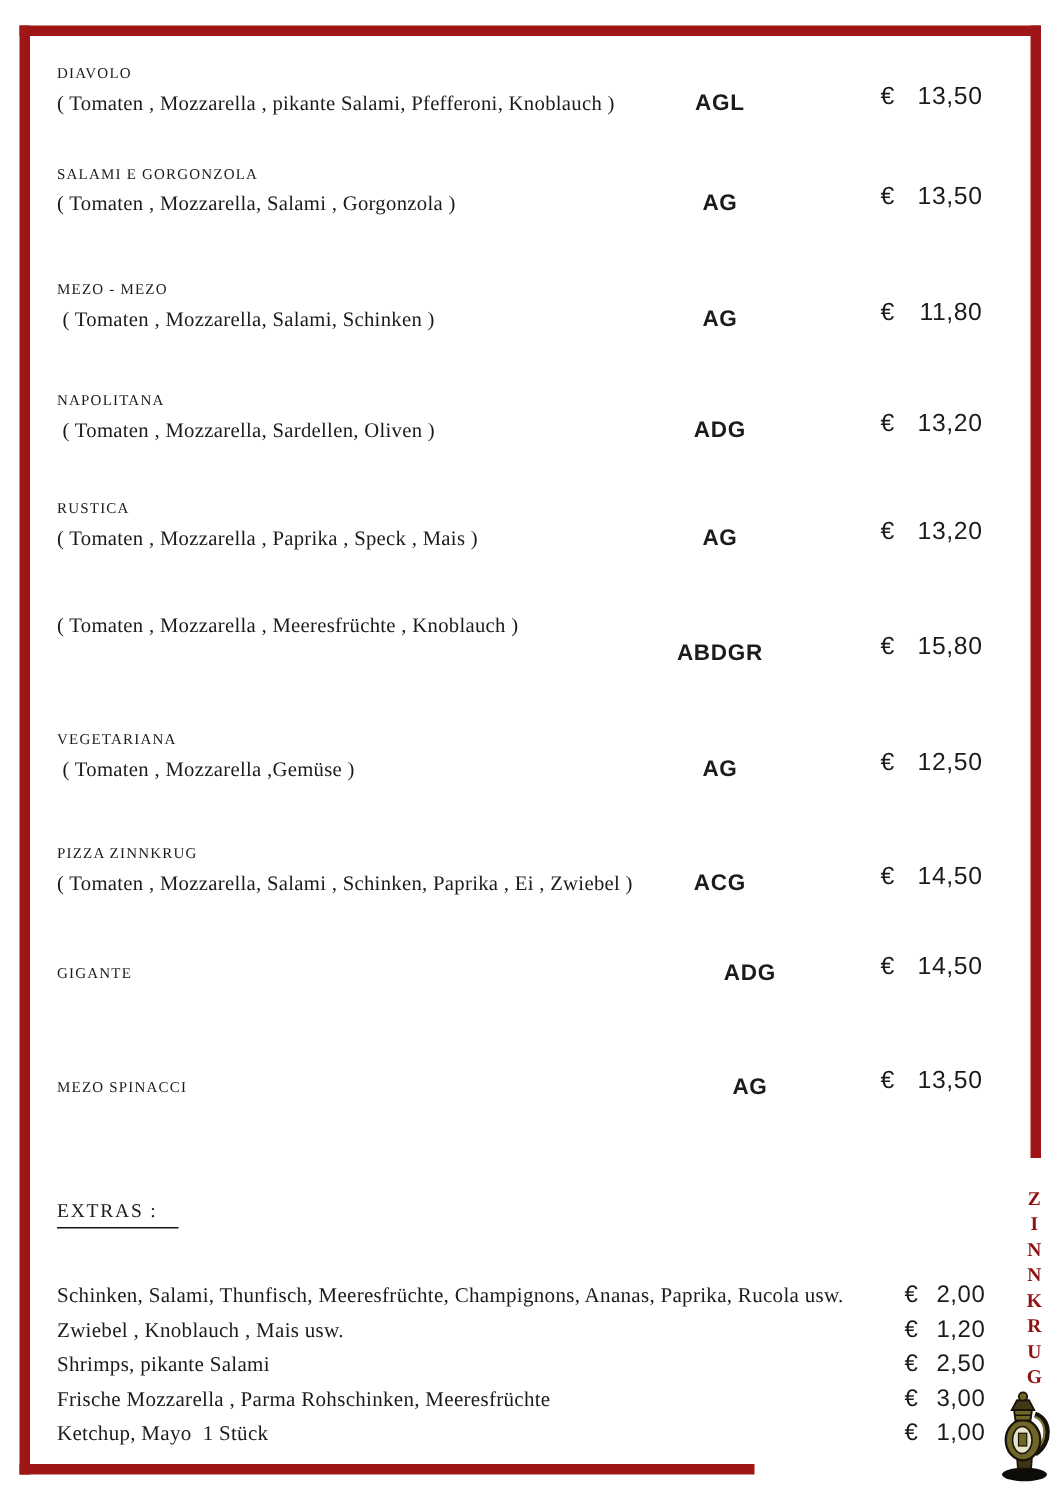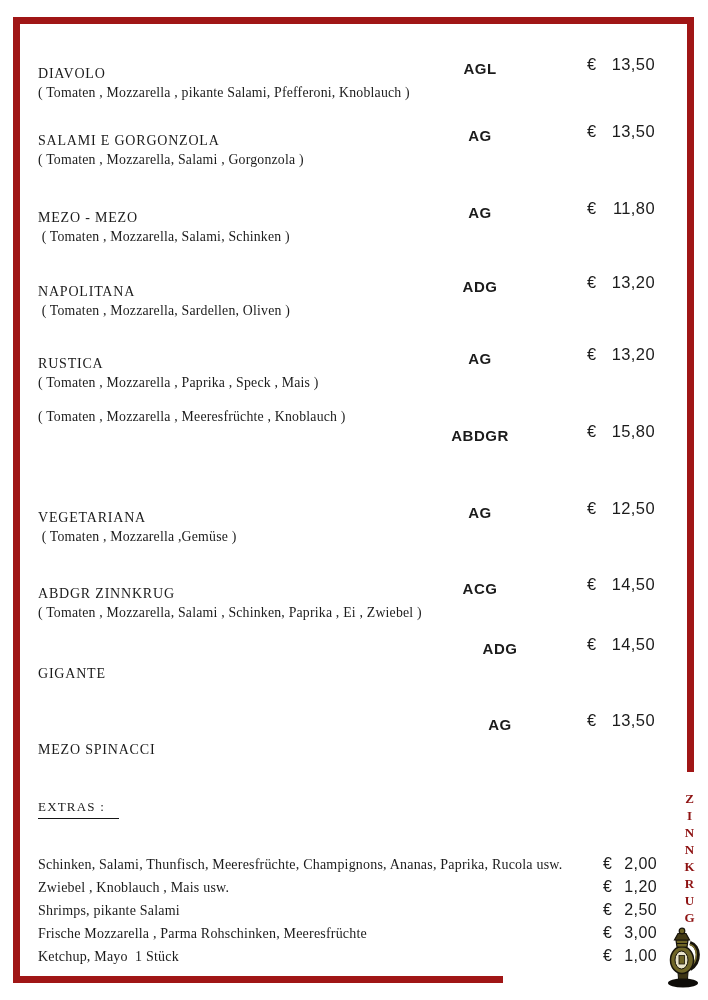--- a/index.html
+++ b/index.html
@@ -8,21 +8,21 @@
     font-family:"Liberation Serif", serif; color:#1b1b1b; overflow:hidden;
   }
   .frame { position:absolute; background:#a01616; }
   .frame-top    { left:13px; top:17px;  width:681px; height:7px; }
   .frame-left   { left:13px; top:17px;  width:7px;   height:966px; }
   .frame-right  { left:687px; top:17px; width:7px;   height:755px; }
   .frame-bottom { left:13px; top:976px; width:490px; height:7px; }
 
   .menu-item { position:absolute; left:38px; width:617px; }
   .item-name {
-    font-size:14px; line-height:19px; letter-spacing:0.8px; white-space:pre-wrap;margin-top:24px;
+    font-size:10px; line-height:19px; letter-spacing:0.8px; white-space:pre-wrap;
   }
   .item-ingredients {
     font-size:13.8px; line-height:19px; letter-spacing:0.2px; white-space:pre-wrap;
   }
   .item-code {
     position:absolute; width:120px; text-align:center;
     font-family:"Liberation Sans", sans-serif; font-weight:bold;
     font-size:15px; line-height:19px; letter-spacing:0.5px;
   }
   .code-line2 .item-code { top:19px; left:382px;text-align:center; }
@@ -128,21 +128,21 @@
     <div class="item-name">VEGETARIANA</div>
     <div class="item-ingredients"> ( Tomaten , Mozzarella ,Gemüse )</div>
     <div class="item-code">AG</div>
     <div class="item-price">
         <span>€</span>
         <span class="price-amount">12,50</span>
       </div>
   </div>
 
   <div class="menu-item code-line2" style="top:560px">
-    <div class="item-name">ABDGR ZINNKRUG</div>
+    <div class="item-name">PIZZA ZINNKRUG</div>
     <div class="item-ingredients">( Tomaten , Mozzarella, Salami , Schinken, Paprika , Ei , Zwiebel )</div>
     <div class="item-code">ACG</div>
     <div class="item-price">
         <span>€</span>
         <span class="price-amount">14,50</span>
       </div>
   </div>
 
   <div class="menu-item code-line1" style="top:640px">
     <div class="item-name">GIGANTE</div>

